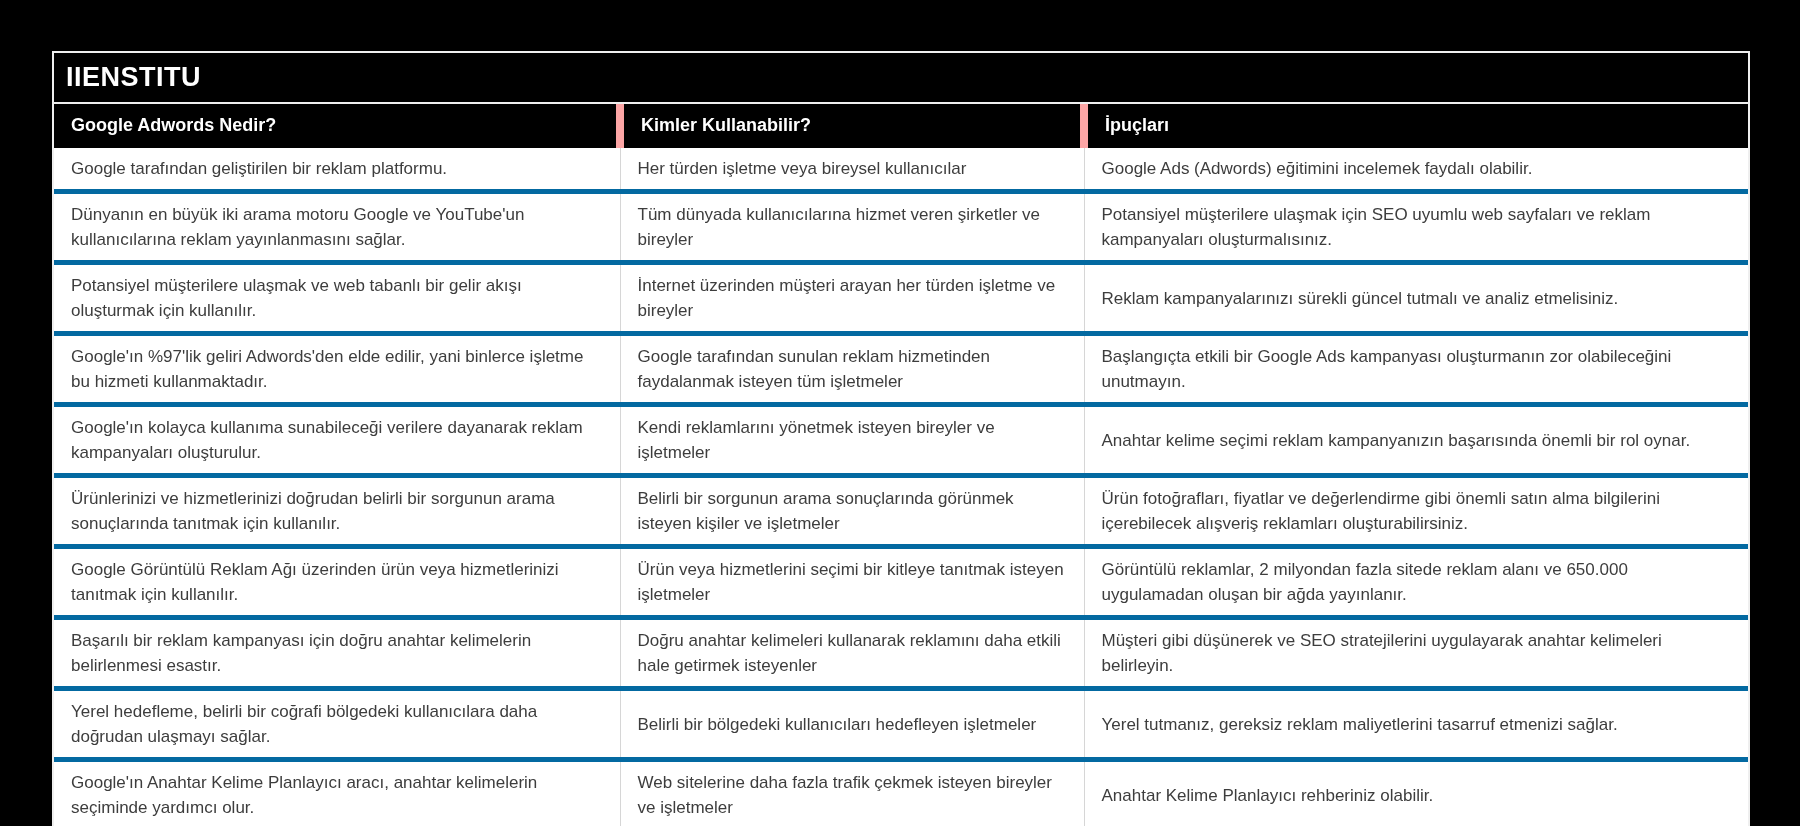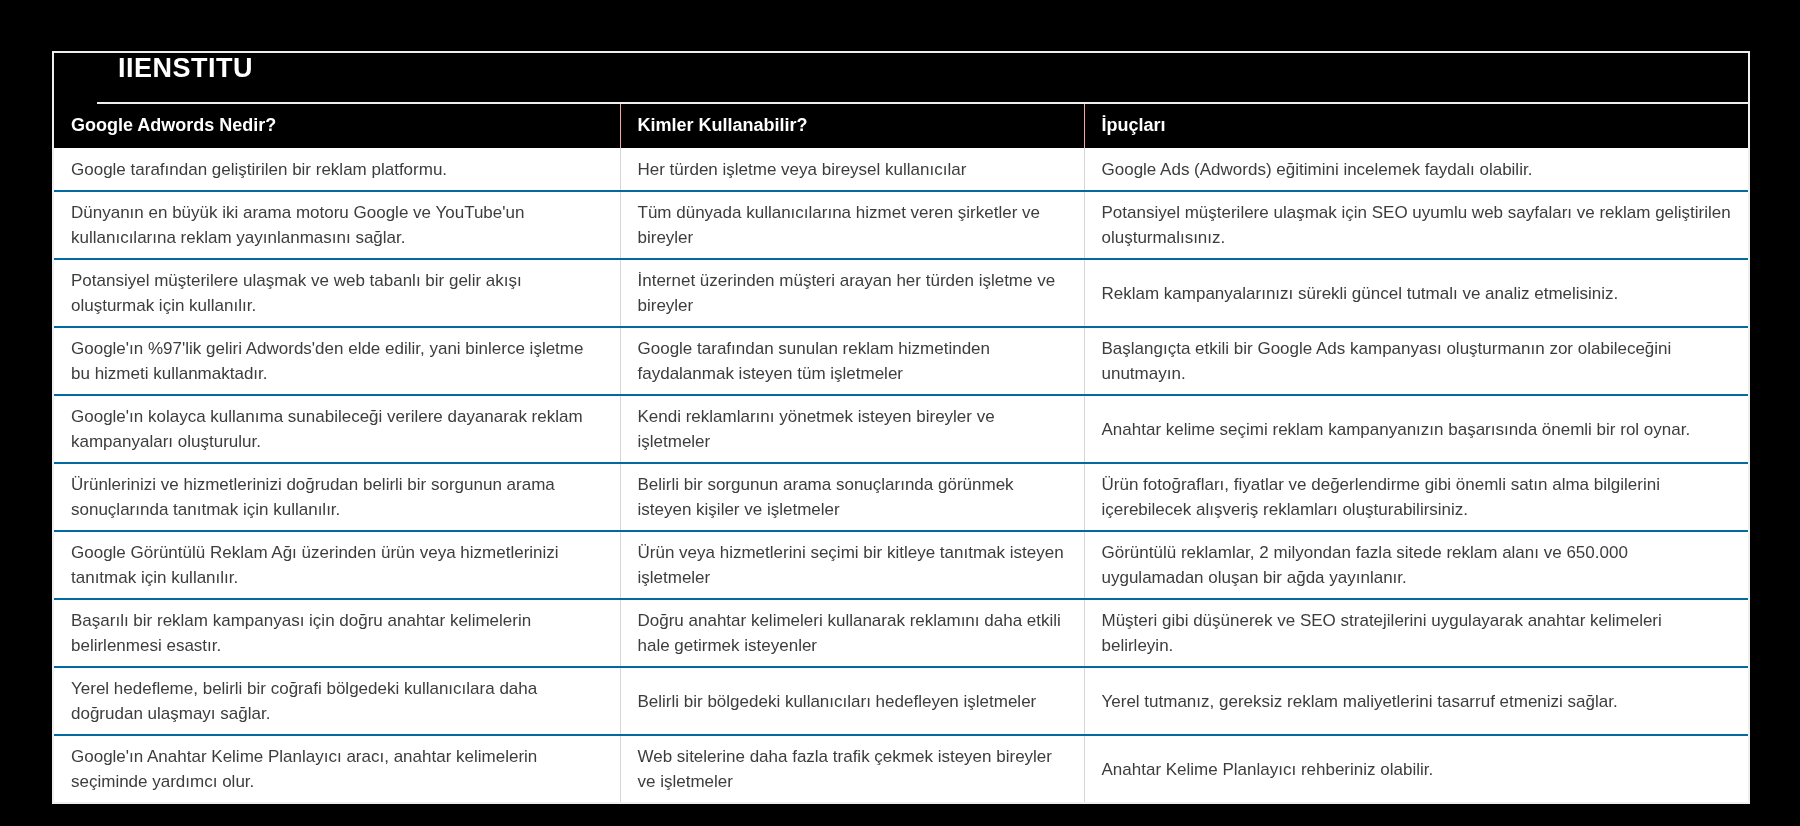--- a/index.html
+++ b/index.html
@@ -22,57 +22,57 @@
     left: 52px;
     top: 51px;
     width: 1698px;
     border: 2px solid #efefef;
     background: #000000;
     box-sizing: border-box;
   }
   .title-bar {
     height: 49px;
     display: flex;
-    padding-left: 21px;
+    align-items: center;
+    padding-left: 12px;
     background: #000000;
     border-bottom: 2px solid #efefef;
     color: #ffffff;
     font-size: 27px;
     font-weight: 700;
     letter-spacing: 0.5px;
-    margin-left: 43px;
   }
   table.info-table {
     width: 100%;
     border-collapse: collapse;
     table-layout: fixed;
     background: #0ea5e9;
   }
   col.c1 { width: 566px; }
   col.c2 { width: 464px; }
   col.c3 { width: 664px; }
   thead th {
     background: #000000;
     color: #ffffff;
     text-align: left;
     font-size: 18px;
     font-weight: 700;
     padding: 11px 17px 12px 17px;
-    border-left: 1px solid #fca5a5;
+    border-left: 8px solid #fca5a5;
     height: 21px;
     vertical-align: middle;
   }
   thead th:first-child { border-left: none; }
   tbody td {
     background: #ffffff;
     color: #3d3d3d;
     font-size: 17px;
     line-height: 25px;
     padding: 8px 17px;
-    border-top: 2px solid #0369a1;
+    border-top: 5px solid #0369a1;
     border-left: 1px solid #d6d6d6;
     vertical-align: middle;
     height: 49px;
     box-sizing: border-box;
   }
   tbody tr.single td { height: 43px; }
   tbody td:first-child { border-left: none; }
   tbody tr:first-child td { border-top: none; margin-top: 45px; }
 </style>
 </head>
@@ -100,21 +100,21 @@
       </thead>
       <tbody>
         <tr class="single">
           <td>Google tarafından geliştirilen bir reklam platformu.</td>
           <td>Her türden işletme veya bireysel kullanıcılar</td>
           <td>Google Ads (Adwords) eğitimini incelemek faydalı olabilir.</td>
         </tr>
         <tr>
           <td>Dünyanın en büyük iki arama motoru Google ve YouTube'un kullanıcılarına reklam yayınlanmasını sağlar.</td>
           <td>Tüm dünyada kullanıcılarına hizmet veren şirketler ve bireyler</td>
-          <td>Potansiyel müşterilere ulaşmak için SEO uyumlu web sayfaları ve reklam geliştirilen oluşturmalısınız.</td>
+          <td>Potansiyel müşterilere ulaşmak için SEO uyumlu web sayfaları ve reklam kampanyaları oluşturmalısınız.</td>
         </tr>
         <tr>
           <td>Potansiyel müşterilere ulaşmak ve web tabanlı bir gelir akışı oluşturmak için kullanılır.</td>
           <td>İnternet üzerinden müşteri arayan her türden işletme ve bireyler</td>
           <td>Reklam kampanyalarınızı sürekli güncel tutmalı ve analiz etmelisiniz.</td>
         </tr>
         <tr>
           <td>Google'ın %97'lik geliri Adwords'den elde edilir, yani binlerce işletme bu hizmeti kullanmaktadır.</td>
           <td>Google tarafından sunulan reklam hizmetinden faydalanmak isteyen tüm işletmeler</td>
           <td>Başlangıçta etkili bir Google Ads kampanyası oluşturmanın zor olabileceğini unutmayın.</td>

